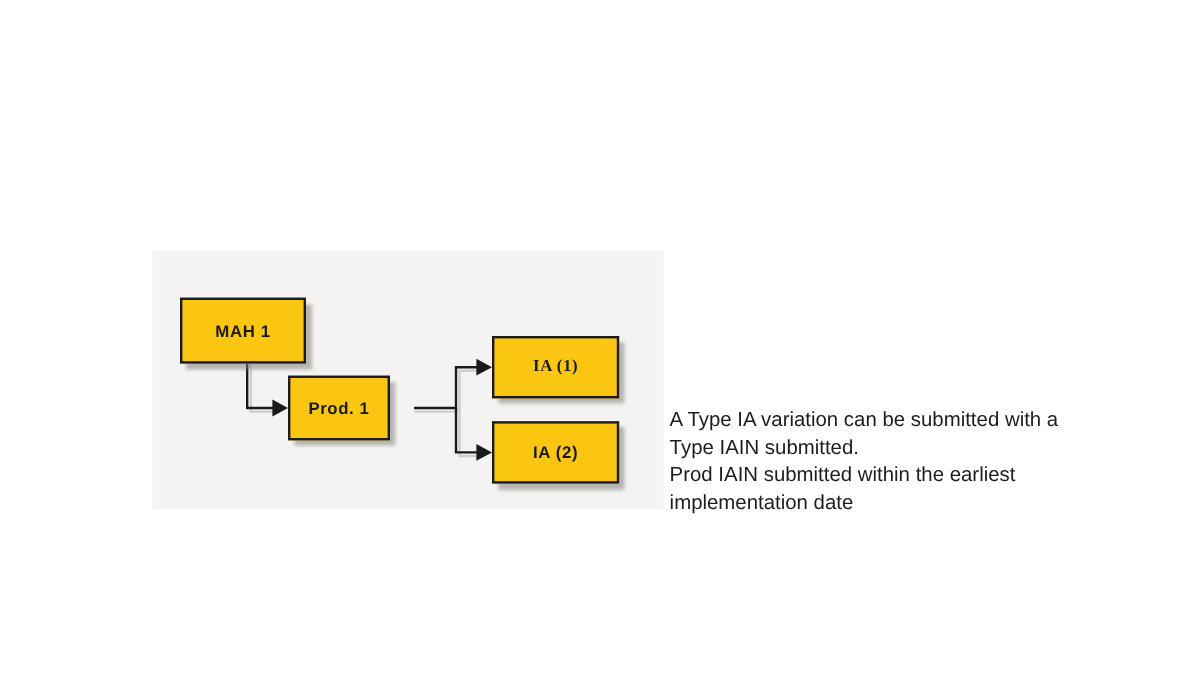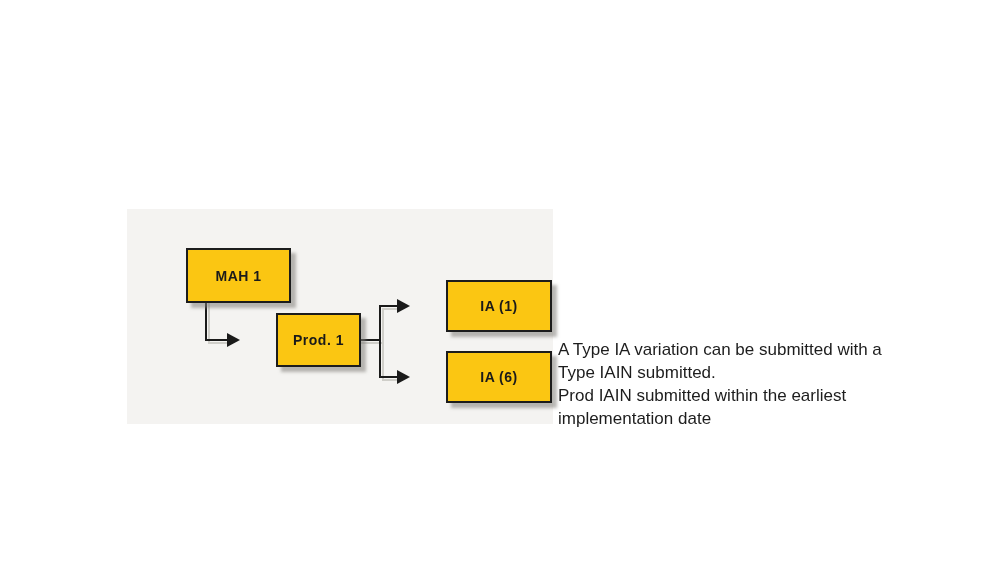--- a/index.html
+++ b/index.html
@@ -30,25 +30,24 @@
     background: #fbc612;
     border: 2px solid #1c1c1c;
     box-shadow: 5px 5px 3px rgba(130, 128, 122, 0.55);
     display: flex;
     align-items: center;
     justify-content: center;
     font-weight: bold;
     font-size: 14px;
     color: #1a1a1a;
     letter-spacing: 0.5px;
-    margin-left: 36px;
   }
   .node-mah1  { left: 150px; top: 248px; width: 105px; height: 55px; }
   .node-prod1 { left: 240px; top: 313px; width: 85px; height: 54px; }
-  .node-ia1   { left: 410px; top: 280px; width: 106px; height: 52px; }
+  .node-ia1   { left: 410px; top: 280px; width: 106px; height: 52px; font-family: Liberation Serif, serif; }
   .node-ia2   { left: 410px; top: 351px; width: 106px; height: 52px; }
 
   .caption {
     position: absolute;
     left: 558px; top: 338px;
     width: 350px;
     font-size: 17px;
     line-height: 23px;
     color: #1d1d1d;
   }
@@ -88,21 +87,21 @@
 
   <div class="node node-prod1">
     <span>Prod. 1</span>
   </div>
 
   <div class="node node-ia1">
     <span>IA (1)</span>
   </div>
 
   <div class="node node-ia2">
-    <span>IA (6)</span>
+    <span>IA (2)</span>
   </div>
 
   <div class="caption">
     <div class="line">A Type IA variation can be submitted with a</div>
     <div class="line">Type IAIN submitted.</div>
     <div class="line">Prod IAIN submitted within the earliest</div>
     <div class="line">implementation date</div>
   </div>
 
 </div>

